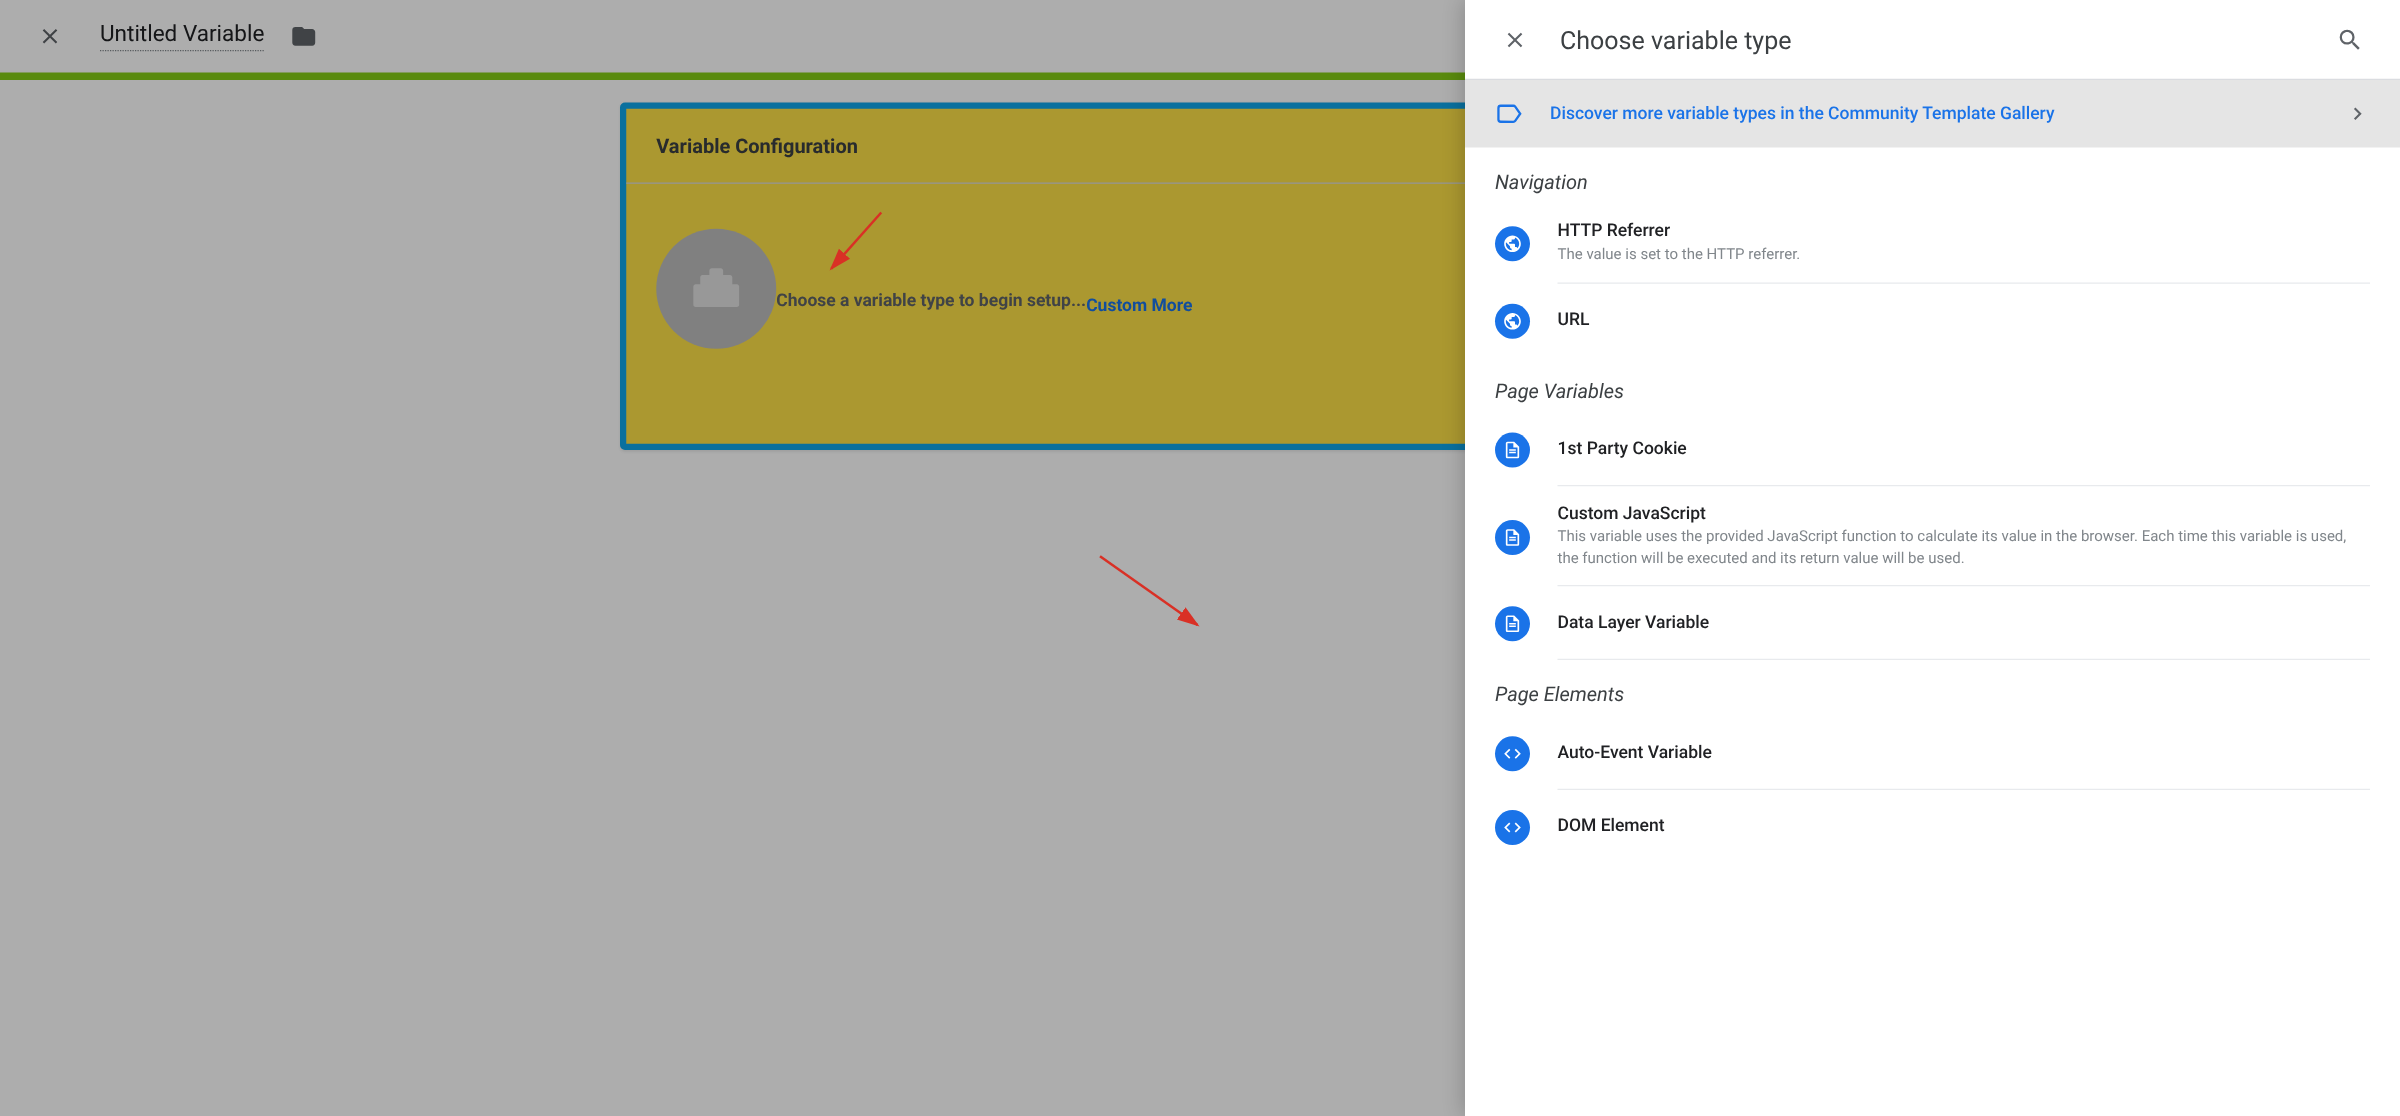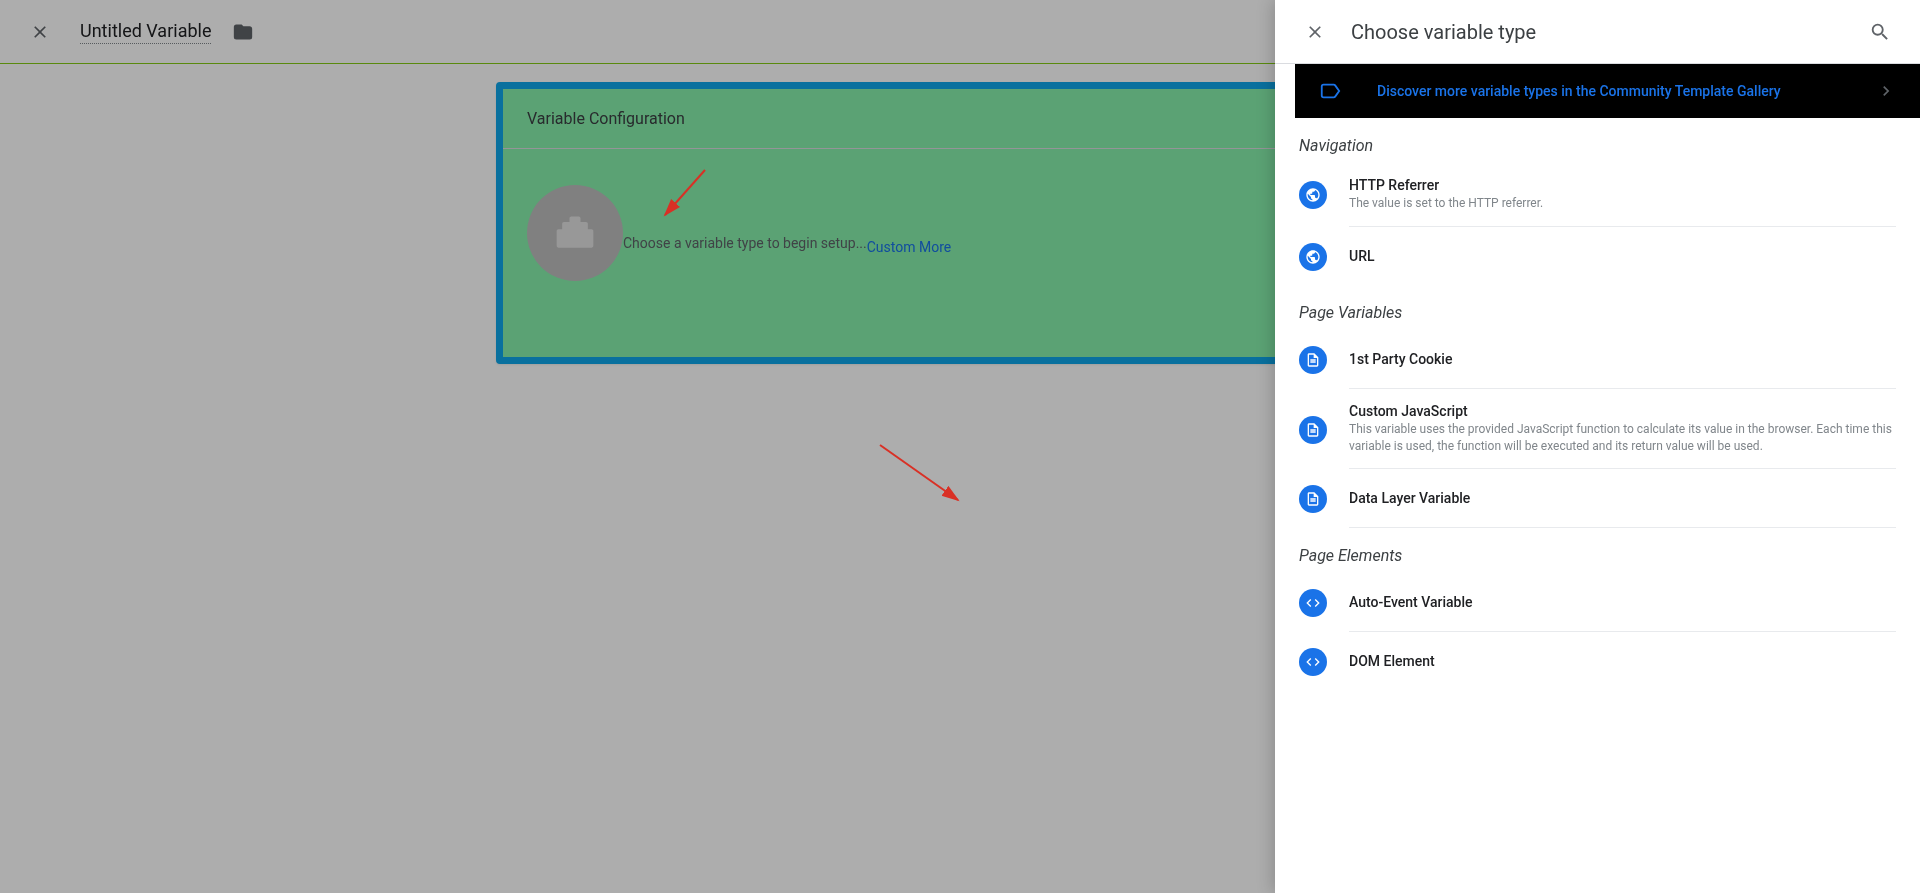--- a/index.html
+++ b/index.html
@@ -14,21 +14,21 @@
   .scrim {
     position: absolute; inset: 0;
     background: rgba(0,0,0,0.32);
     z-index: 5;
   }
   .page-header {
     height: 64px;
     display: flex;
     align-items: center;
     padding: 0 20px;
-    border-bottom: 1px solid #84cc16;
+    border-bottom: 6px solid #84cc16;
     gap: 20px;
   }
   .icon-btn {
     width: 40px; height: 40px;
     display: flex; align-items: center; justify-content: center;
     border-radius: 50%;
     cursor: pointer;
     color: #5f6368;
   }
   .var-title {
@@ -37,24 +37,25 @@
     border-bottom: 1px dotted #80868b;
     padding-bottom: 2px;
   }
   .main-area {
     display: flex;
     justify-content: center;
     padding-top: 18px;
   }
   .config-card {
     width: 928px;
-    background: #86efac;
-    border: 7px solid #0ea5e9;
+    background: #fde047;
+    border: 5px solid #0ea5e9;
     border-radius: 4px;
     box-shadow: 0 1px 2px rgba(60,64,67,.1);
+    font-weight: bold;
   }
   .config-card-header {
     padding: 20px 24px;
     border-bottom: 1px solid #dadce0;
     font-size: 16px;
     color: #3c4043;
   }
   .config-card-body {
     display: flex; align-items: center;
     padding: 36px 24px 48px;
@@ -65,43 +66,42 @@
     display: flex; align-items: center; justify-content: center;
     margin-bottom: 28px;
   }
   .placeholder-circle svg { fill: #e0e0e0; }
   .placeholder-text { color: #5f6368; font-size: 14px; margin-bottom: 8px; }
   .learn-more { color: #1a73e8; font-size: 14px; text-decoration: none; }
 
   
   .panel {
     position: absolute; top: 0; right: 0; bottom: 0;
-    width: 645px;
+    width: 748px;
     background: #fff;
     z-index: 10;
     display: flex; flex-direction: column;
     box-shadow: -2px 0 16px rgba(0,0,0,.2);
   }
   .panel-header {
     height: 64px;
     display: flex; align-items: center;
     padding: 0 20px;
     border-bottom: 1px solid #dadce0;
     gap: 16px;
   }
   .panel-title { font-size: 20px; color: #3c4043; flex: 1; }
   .panel-scroll { flex: 1; overflow-y: auto; }
 
   .discover-bar {
     display: flex; align-items: center;
-    background: #000000;
+    background: #e5e5e5;
     padding: 16px 24px;
-    gap: 36px;
+    gap: 22px;
     cursor: pointer;
-    margin-left: 20px;
   }
   .discover-bar .label { flex: 1; color: #1a73e8; font-size: 14px; font-weight: 500; }
   .discover-bar svg.tag { fill: #1a73e8; }
   .discover-bar svg.chev { fill: #5f6368; }
 
   .section { padding: 18px 24px 0; }
   .section-title { font-size: 16px; color: #3c4043; margin-bottom: 8px; font-style: italic; }
   .item {
     display: flex; align-items: center;
     gap: 22px;

